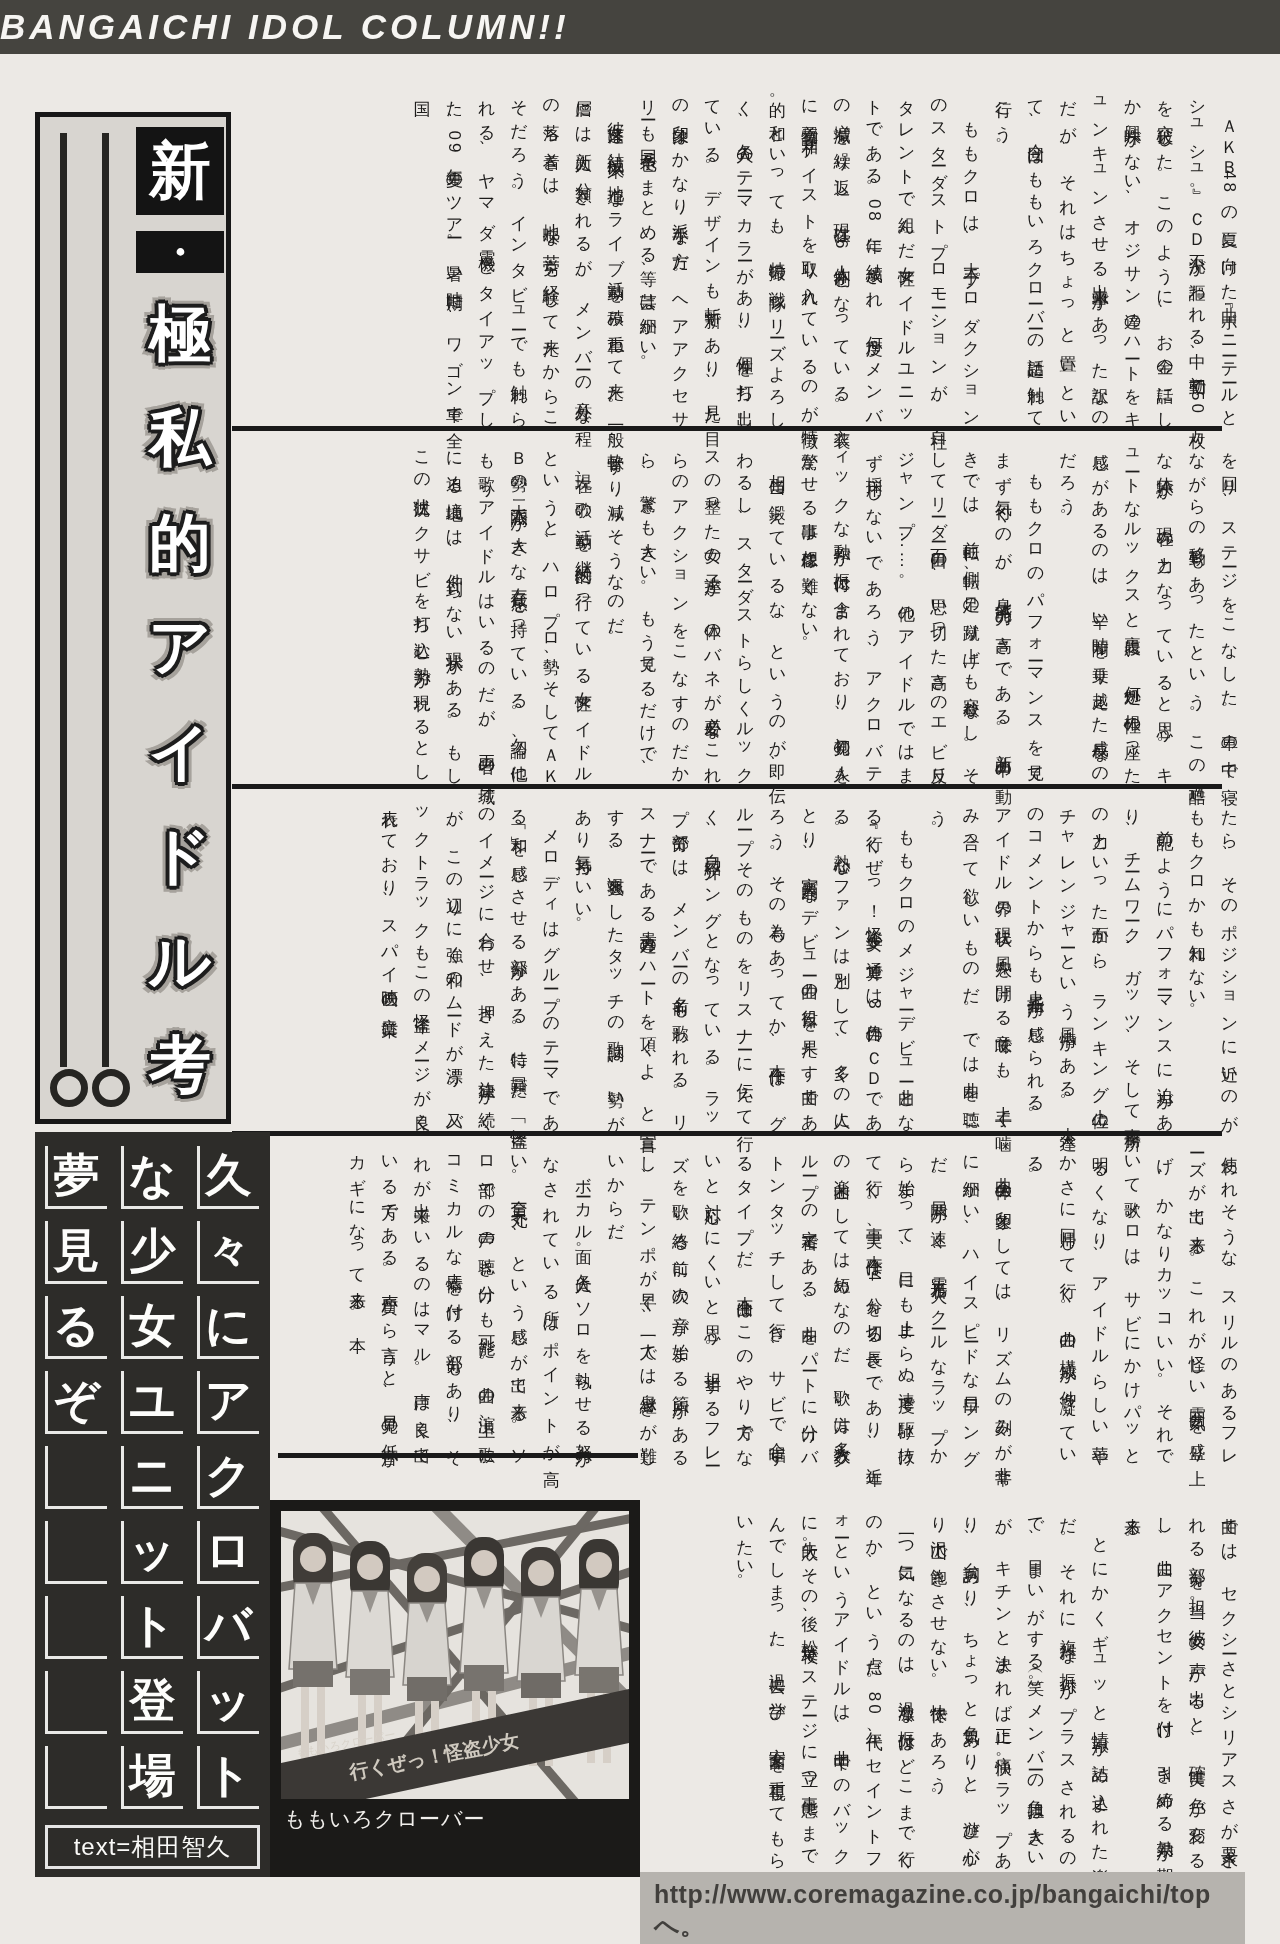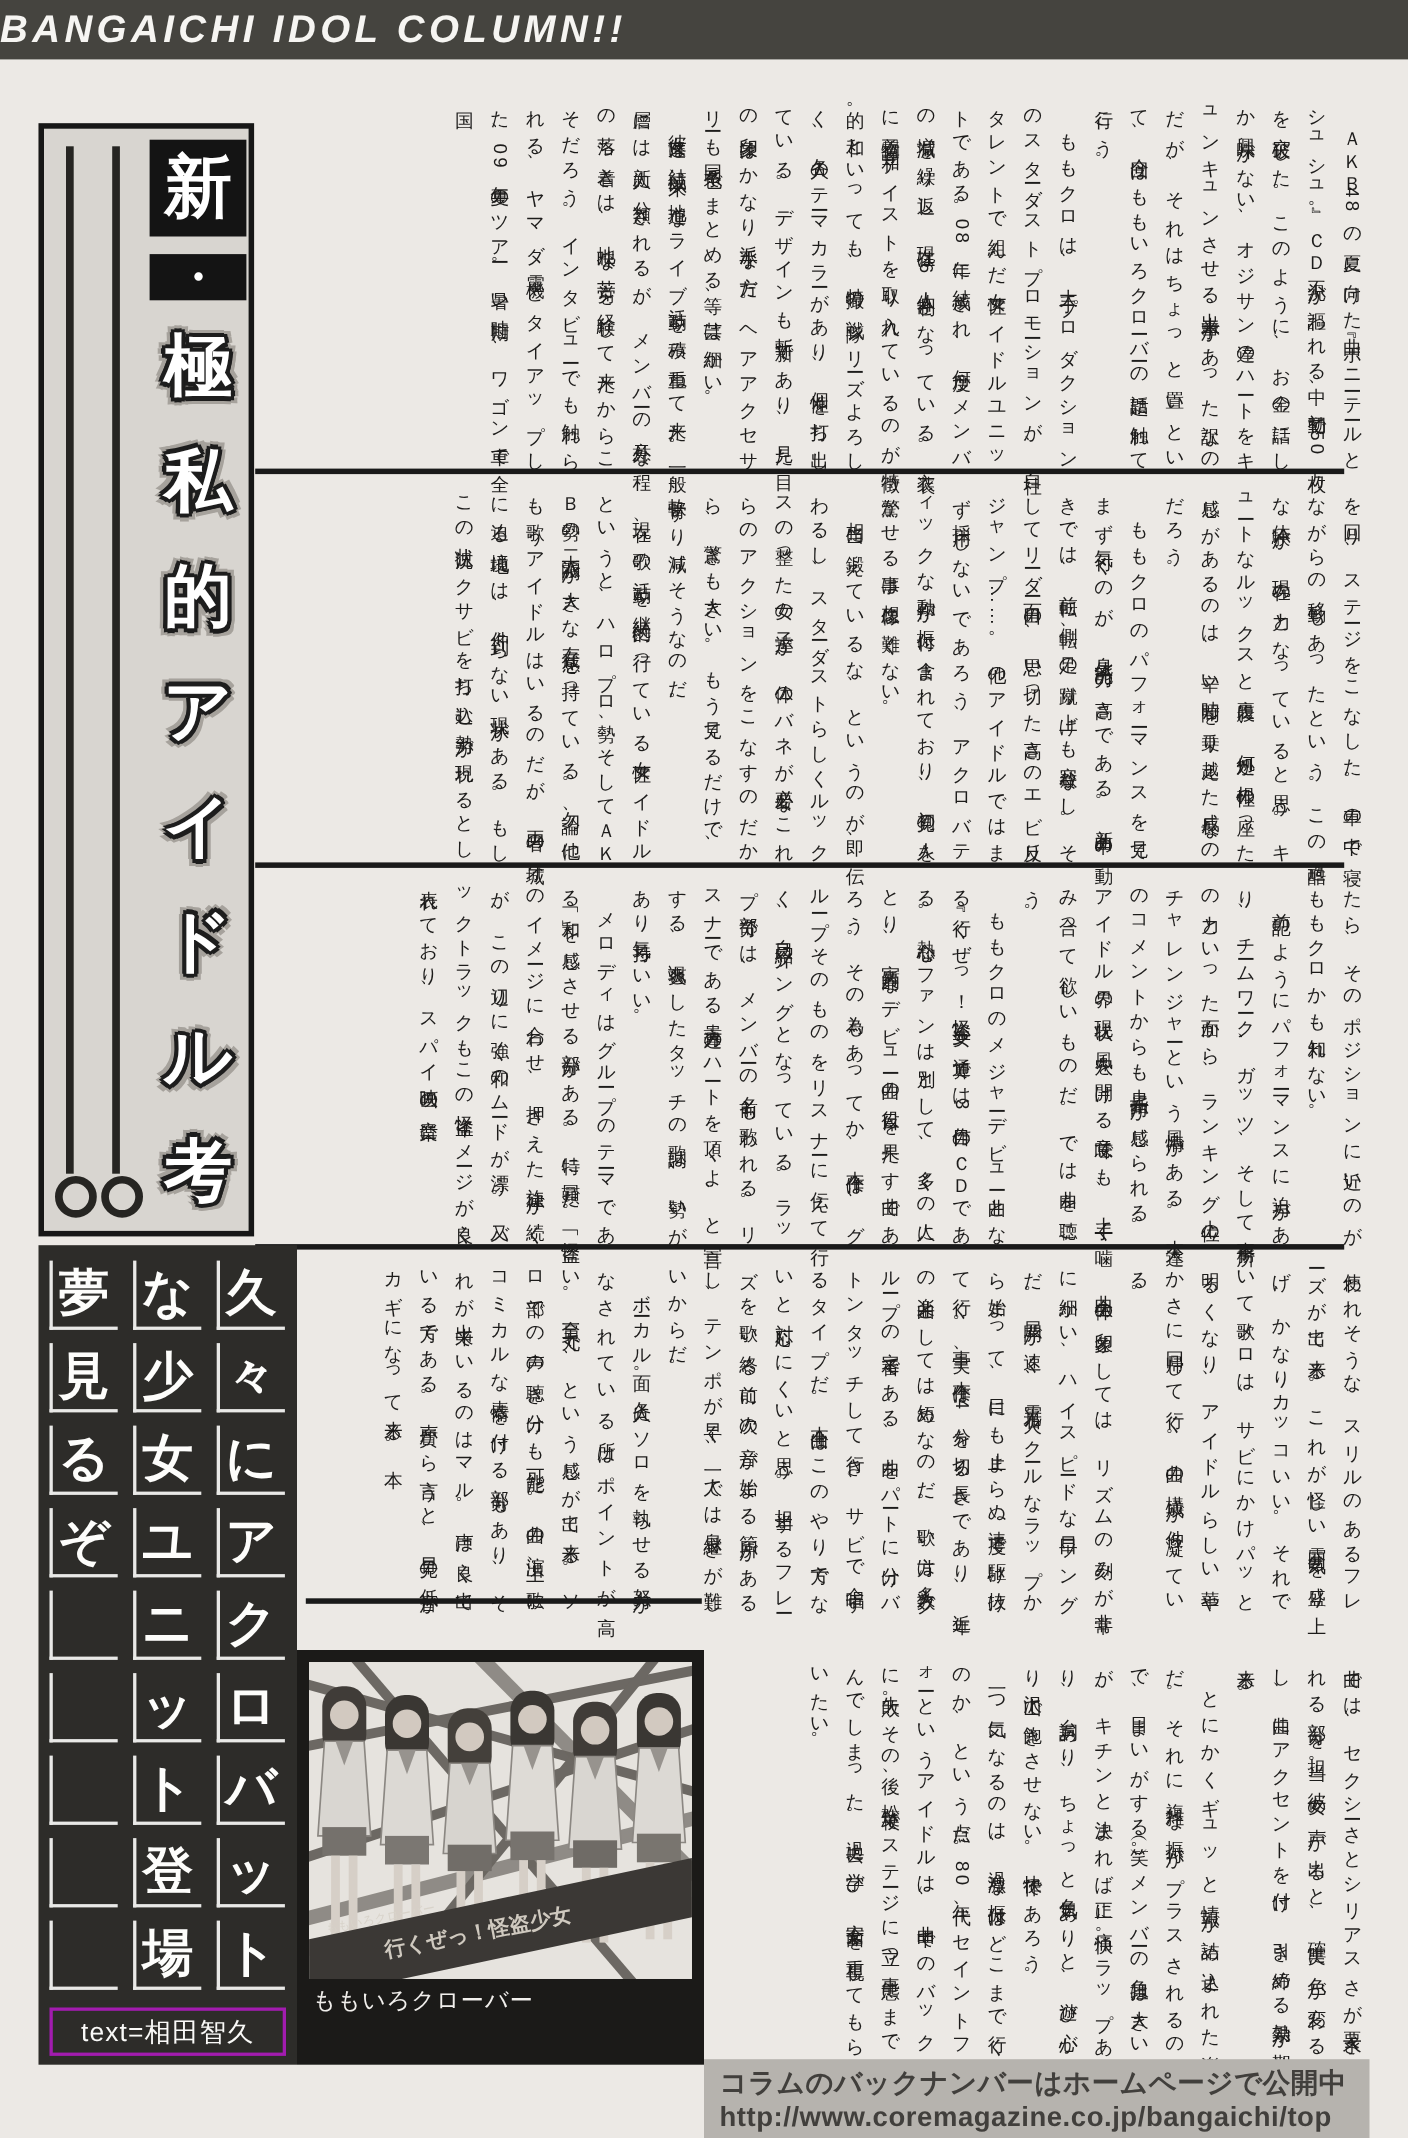--- a/index.html
+++ b/index.html
@@ -75,21 +75,21 @@
     display:flex;align-items:center;justify-content:center;
     color:#fdfdfb;font-size:46px;font-weight:bold;line-height:1;
     font-family:"Liberation Serif","DejaVu Serif",serif;
   }
   .tcell::before{
     content:"";position:absolute;left:5px;right:6px;top:8px;bottom:4px;
     border-left:3px solid #e9e9e7;border-bottom:3px solid #e9e9e7;
   }
   .credit{
     position:absolute;left:10px;bottom:8px;width:215px;height:44px;
-    border:3px solid #a21caf;box-sizing:border-box;
+    border:3px solid #e5e5e5;box-sizing:border-box;
     display:flex;align-items:center;justify-content:center;
     color:#fafaf8;font-size:24px;letter-spacing:1px;
   }
   
   .photopanel{
     position:absolute;left:270px;top:1500px;width:370px;height:377px;
     background:#1b1a18;
   }
   .photo{
     position:absolute;left:11px;top:11px;width:348px;height:288px;
@@ -266,15 +266,14 @@
       <text x="16" y="246" transform="rotate(-11 16 246)" font-size="11" fill="#d8d3ca">ももいろクローバー</text>
       <text x="70" y="268" transform="rotate(-11 70 268)" font-size="19" fill="#cfc9bf" font-weight="bold">行くぜっ！怪盗少女</text>
     </svg>
   </div>
   <div class="photocap">
     <div>ももいろクローバー</div>
   </div>
 </div>
 
 <div class="urlbox">
-  <div>コラムのバックナンバーはホームページで公開中</div>
   <div>http://www.coremagazine.co.jp/bangaichi/topへ。</div>
 </div>
 
 </body></html>

